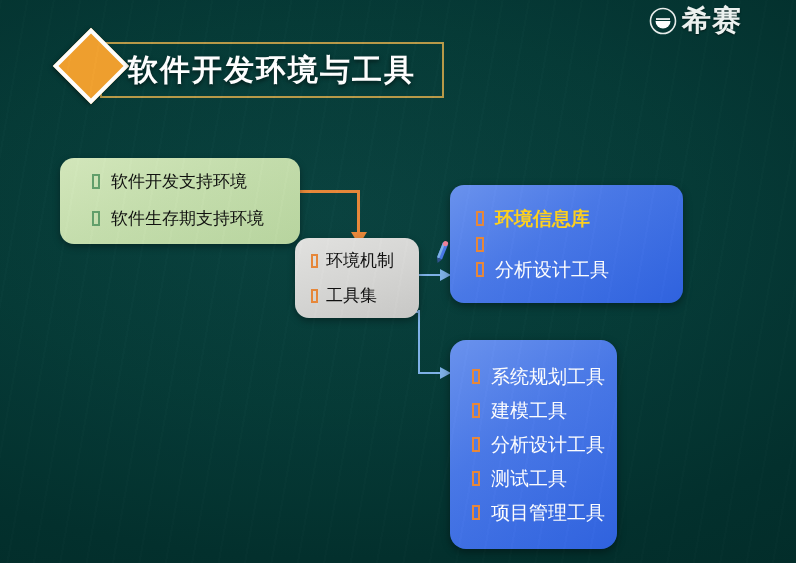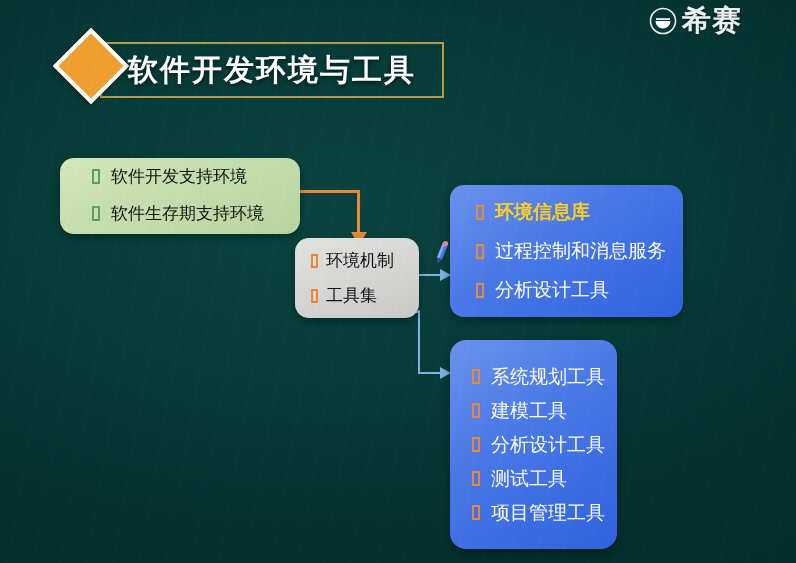--- a/index.html
+++ b/index.html
@@ -121,21 +121,21 @@
     box-sizing: border-box;
     margin-right: 11px;
     flex: none;
   }
 
   
   #card-green {
     left: 60px;
     top: 158px;
     width: 240px;
-    height: 76px;
+    height: 86px;
     background: linear-gradient(155deg, #d4e8bc 0%, #c6dfae 45%, #b9d6a0 100%);
     box-shadow: 0 3px 7px rgba(0,0,0,.35);
     padding: 6px 0 8px 32px;
     gap: 14px;
   }
   #card-green .row { color: #10110f; font-size: 17px; }
   #card-green .bullet { border: 2px solid #62a06b; }
 
   
   #card-gray {
@@ -156,23 +156,23 @@
     background: linear-gradient(145deg, #6b93ef 0%, #4a79e8 42%, #2f63e0 100%);
     box-shadow: 0 3px 9px rgba(0,0,0,.4);
   }
   .card-blue .row { color: #ffffff; font-size: 19px; }
   .card-blue .bullet { border: 2px solid #e8883a; }
 
   #card-blue-1 {
     left: 450px;
     top: 185px;
     width: 233px;
-    height: 132px;
+    height: 118px;
     padding: 4px 0 4px 26px;
-    gap: 13px;
+    gap: 5px;
   }
   #card-blue-2 {
     left: 450px;
     top: 328px;
     width: 167px;
     height: 209px;
     padding: 4px 0 4px 22px;
     gap: 8px;
     border-radius: 16px;
     margin-top: 12px;
@@ -303,21 +303,20 @@
     </div>
   </div>
 
   <div class="card card-blue" id="card-blue-1">
     <div class="row">
       <span class="bullet"></span>
       <span class="hl">环境信息库</span>
     </div>
     <div class="row">
       <span class="bullet"></span>
-      <span>过程控制和消息服务</span>
     </div>
     <div class="row">
       <span class="bullet"></span>
       <span>分析设计工具</span>
     </div>
   </div>
 
   <div class="card card-blue" id="card-blue-2">
     <div class="row">
       <span class="bullet"></span>

